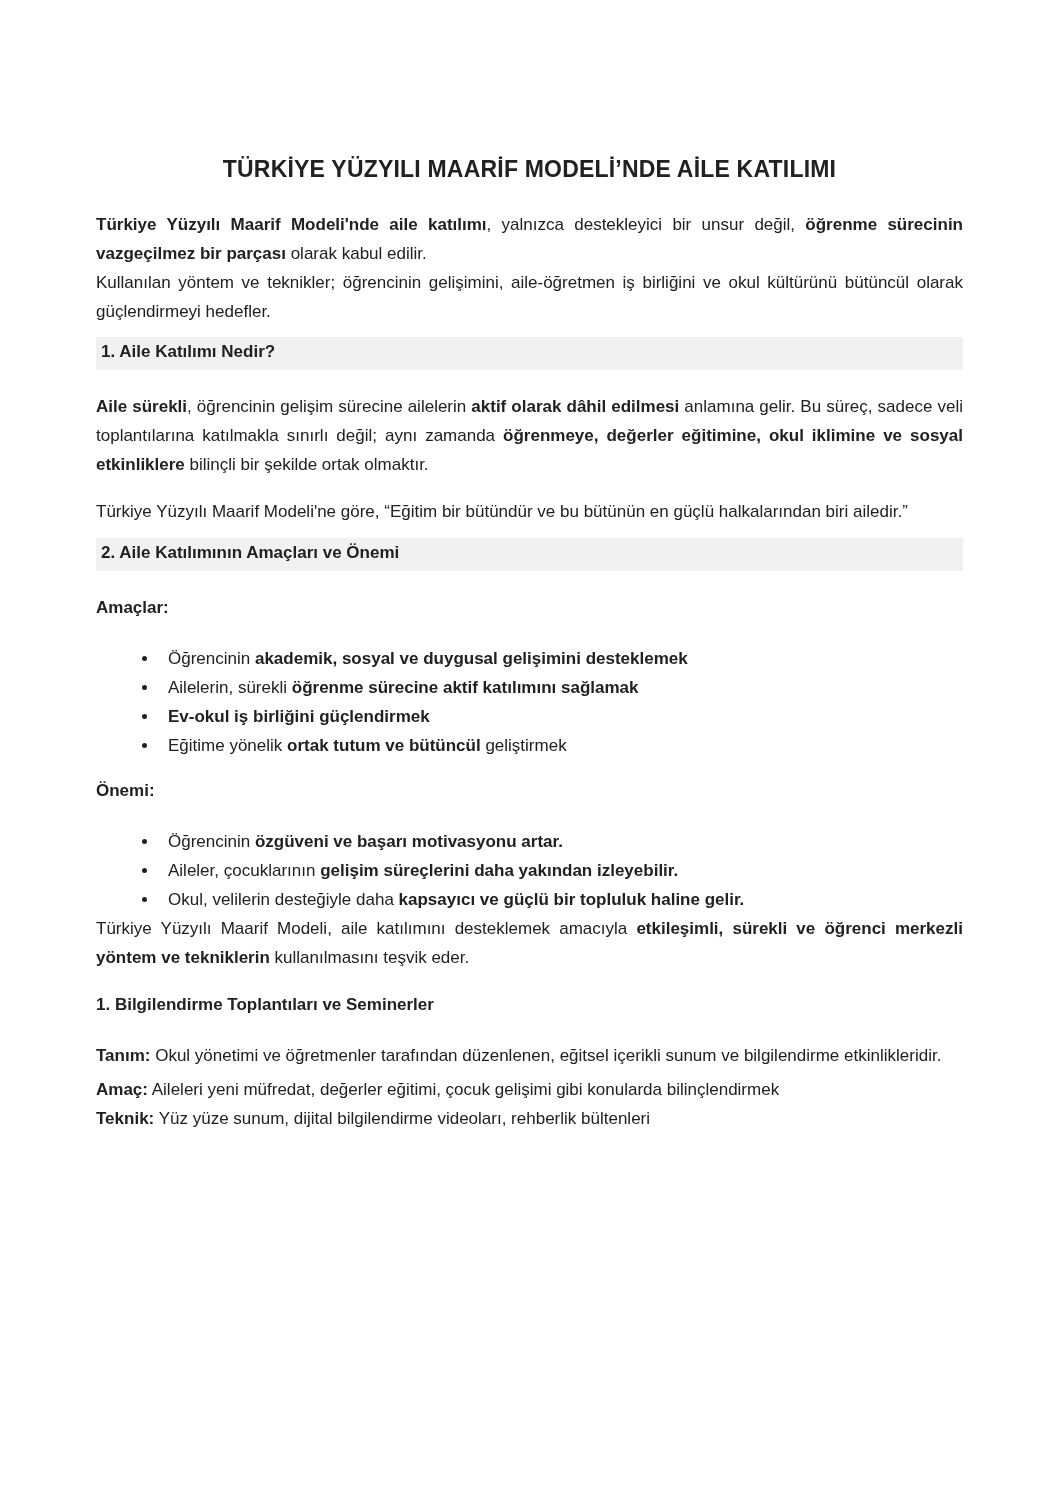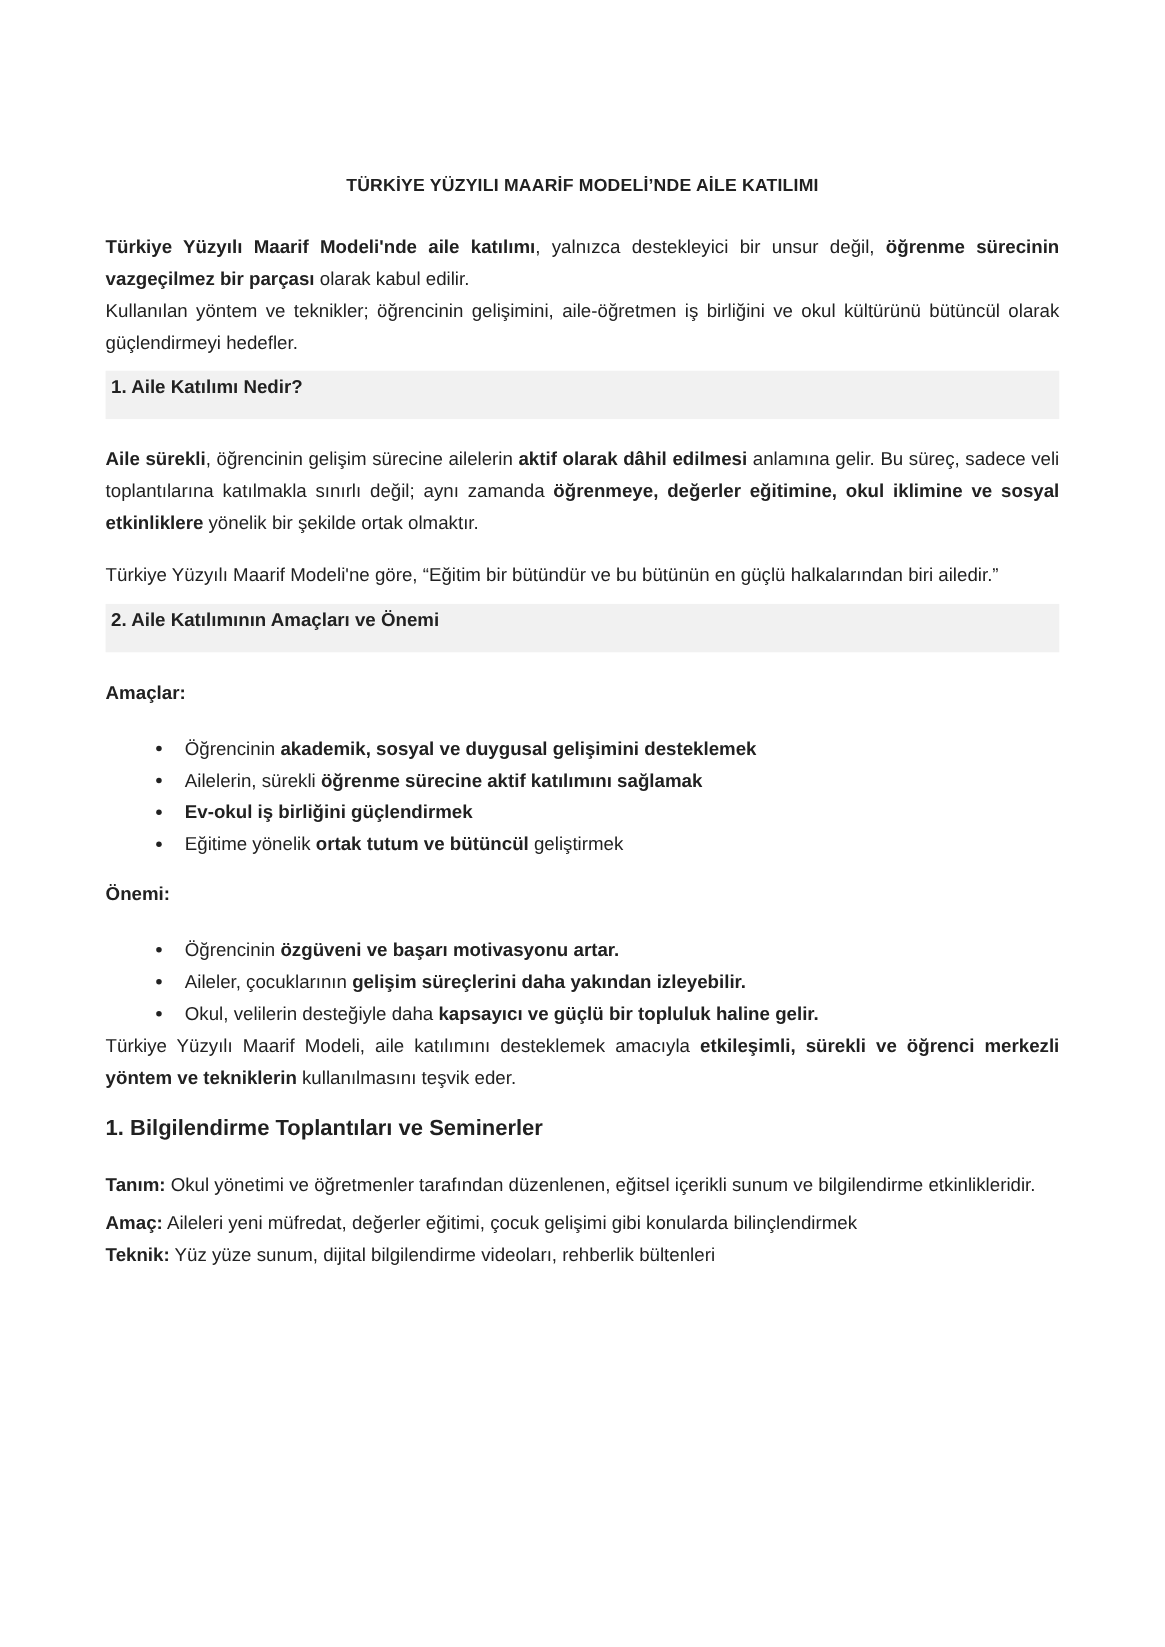--- a/index.html
+++ b/index.html
@@ -12,39 +12,39 @@
     background: #ffffff;
     font-family: "Liberation Sans", "DejaVu Sans", sans-serif;
     font-size: 17px;
     line-height: 29px;
     color: #212121;
     overflow: hidden;
   }
   .page * { margin-top: 0; }
 
   h1.doc-title {
-    font-size: 16px;
+    font-size: 23px;
     line-height: 29px;
     font-weight: bold;
     text-align: center;
     margin: 0 0 26px 0;
     letter-spacing: 0.2px;
   }
 
   .intro { margin: 0 0 11px 0; }
   p { margin: 0 0 18px 0; text-align: justify; }
   p.tight { margin-bottom: 0; }
   p.quote { margin-bottom: 12px; }
 
   h2.bar {
     background: #f1f1f1;
     font-size: 17px;
     line-height: 28px;
     font-weight: bold;
-    padding: 1px 8px 15px 5px;
+    padding: 1px 8px 4px 5px;
     margin: 0 0 22px 0;
   }
 
   p.label { font-weight: bold; margin: 0 0 22px 0; text-align: left; }
 
   ul.bullets {
     list-style: none;
     margin: 0 0 16px 0;
     padding: 0;
   }
@@ -59,21 +59,21 @@
     position: absolute;
     left: 46px;
     top: 12px;
     width: 5px;
     height: 5px;
     border-radius: 50%;
     background: #212121;
   }
 
   h3.subheading {
-    font-size: 20px;
+    font-size: 17px;
     line-height: 29px;
     font-weight: bold;
     margin: 0 0 22px 0;
   }
 
   p.def { margin-bottom: 5px; }
   .pair-line { text-align: justify; }
   b { font-weight: bold; }
 </style>
 </head>
@@ -83,21 +83,21 @@
 
   <h1 class="doc-title">TÜRKİYE YÜZYILI MAARİF MODELİ’NDE AİLE KATILIMI</h1>
 
   <div class="intro">
     <p class="tight"><b>Türkiye Yüzyılı Maarif Modeli'nde aile katılımı</b><span>, yalnızca destekleyici bir unsur değil, </span><b>öğrenme sürecinin vazgeçilmez bir parçası</b><span> olarak kabul edilir.</span></p>
     <p class="tight">Kullanılan yöntem ve teknikler; öğrencinin gelişimini, aile-öğretmen iş birliğini ve okul kültürünü bütüncül olarak güçlendirmeyi hedefler.</p>
   </div>
 
   <h2 class="bar">1. Aile Katılımı Nedir?</h2>
 
-  <p><b>Aile sürekli</b><span>, öğrencinin gelişim sürecine ailelerin </span><b>aktif olarak dâhil edilmesi</b><span> anlamına gelir. Bu süreç, sadece veli toplantılarına katılmakla sınırlı değil; aynı zamanda </span><b>öğrenmeye, değerler eğitimine, okul iklimine ve sosyal etkinliklere</b><span> yönelik bir şekilde ortak olmaktır.</span></p>
+  <p><b>Aile sürekli</b><span>, öğrencinin gelişim sürecine ailelerin </span><b>aktif olarak dâhil edilmesi</b><span> anlamına gelir. Bu süreç, sadece veli toplantılarına katılmakla sınırlı değil; aynı zamanda </span><b>öğrenmeye, değerler eğitimine, okul iklimine ve sosyal etkinliklere</b><span> bilinçli bir şekilde ortak olmaktır.</span></p>
 
   <p class="quote">Türkiye Yüzyılı Maarif Modeli'ne göre, “Eğitim bir bütündür ve bu bütünün en güçlü halkalarından biri ailedir.”</p>
 
   <h2 class="bar">2. Aile Katılımının Amaçları ve Önemi</h2>
 
   <p class="label">Amaçlar:</p>
 
   <ul class="bullets">
     <li><span>Öğrencinin </span><b>akademik, sosyal ve duygusal gelişimini desteklemek</b></li>
     <li><span>Ailelerin, sürekli </span><b>öğrenme sürecine aktif katılımını sağlamak</b></li>

